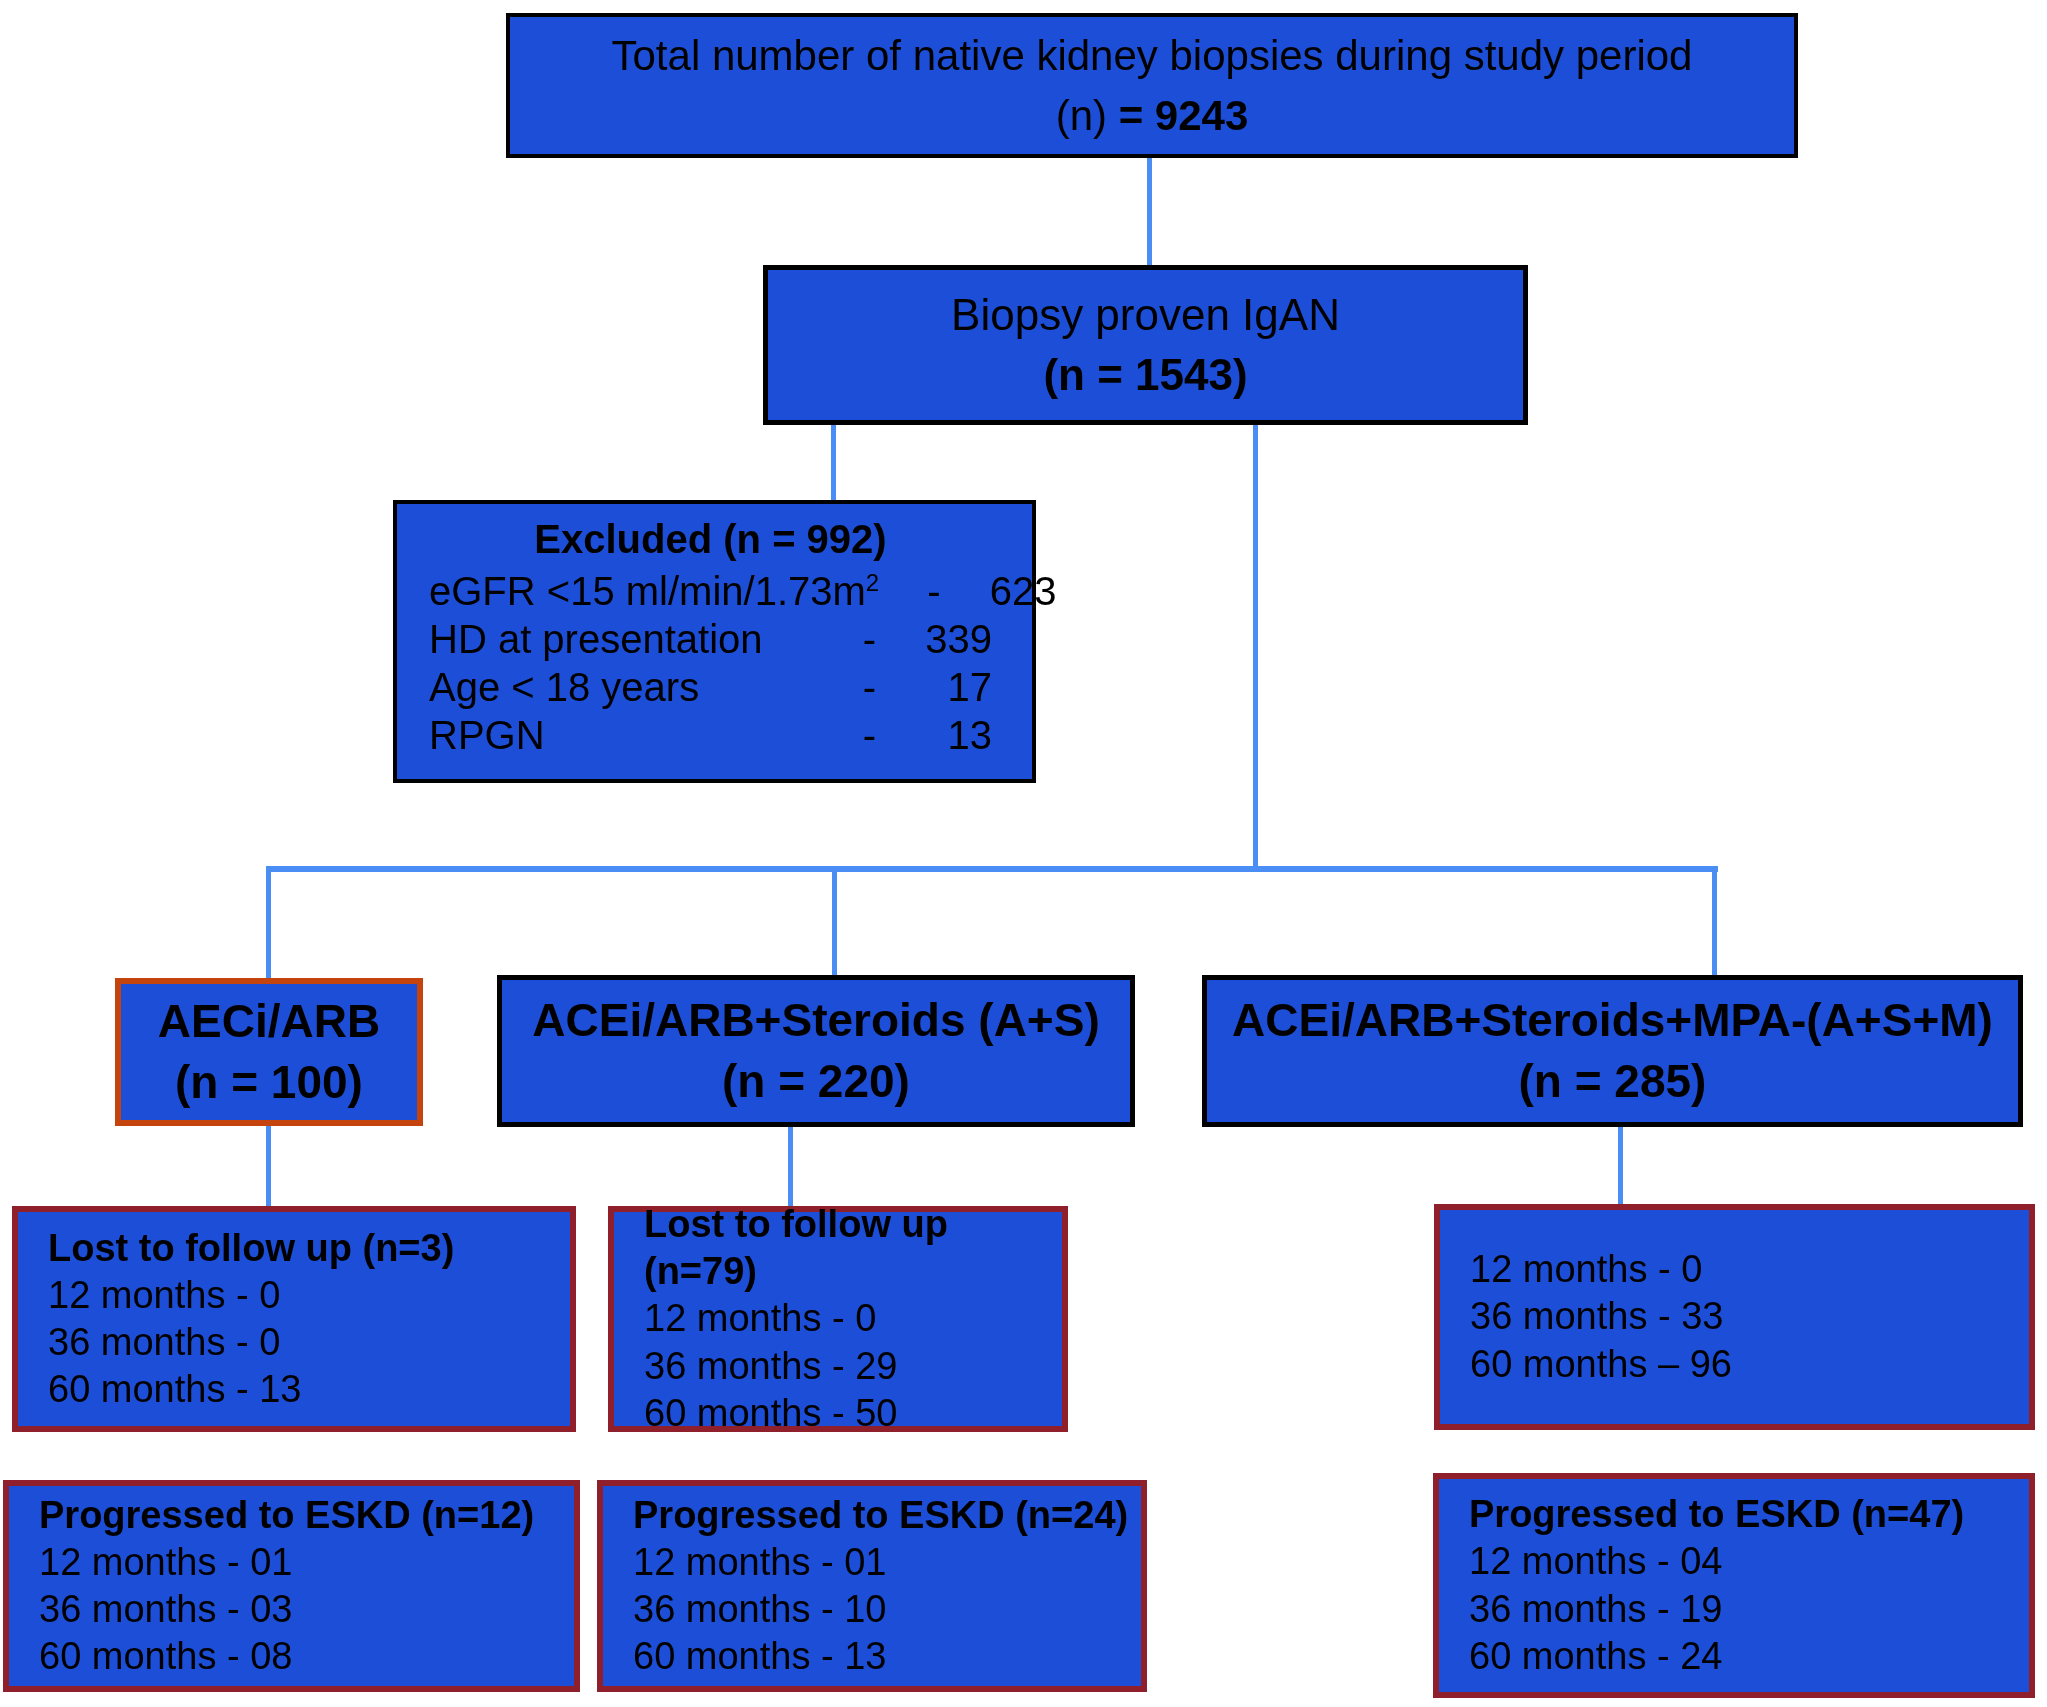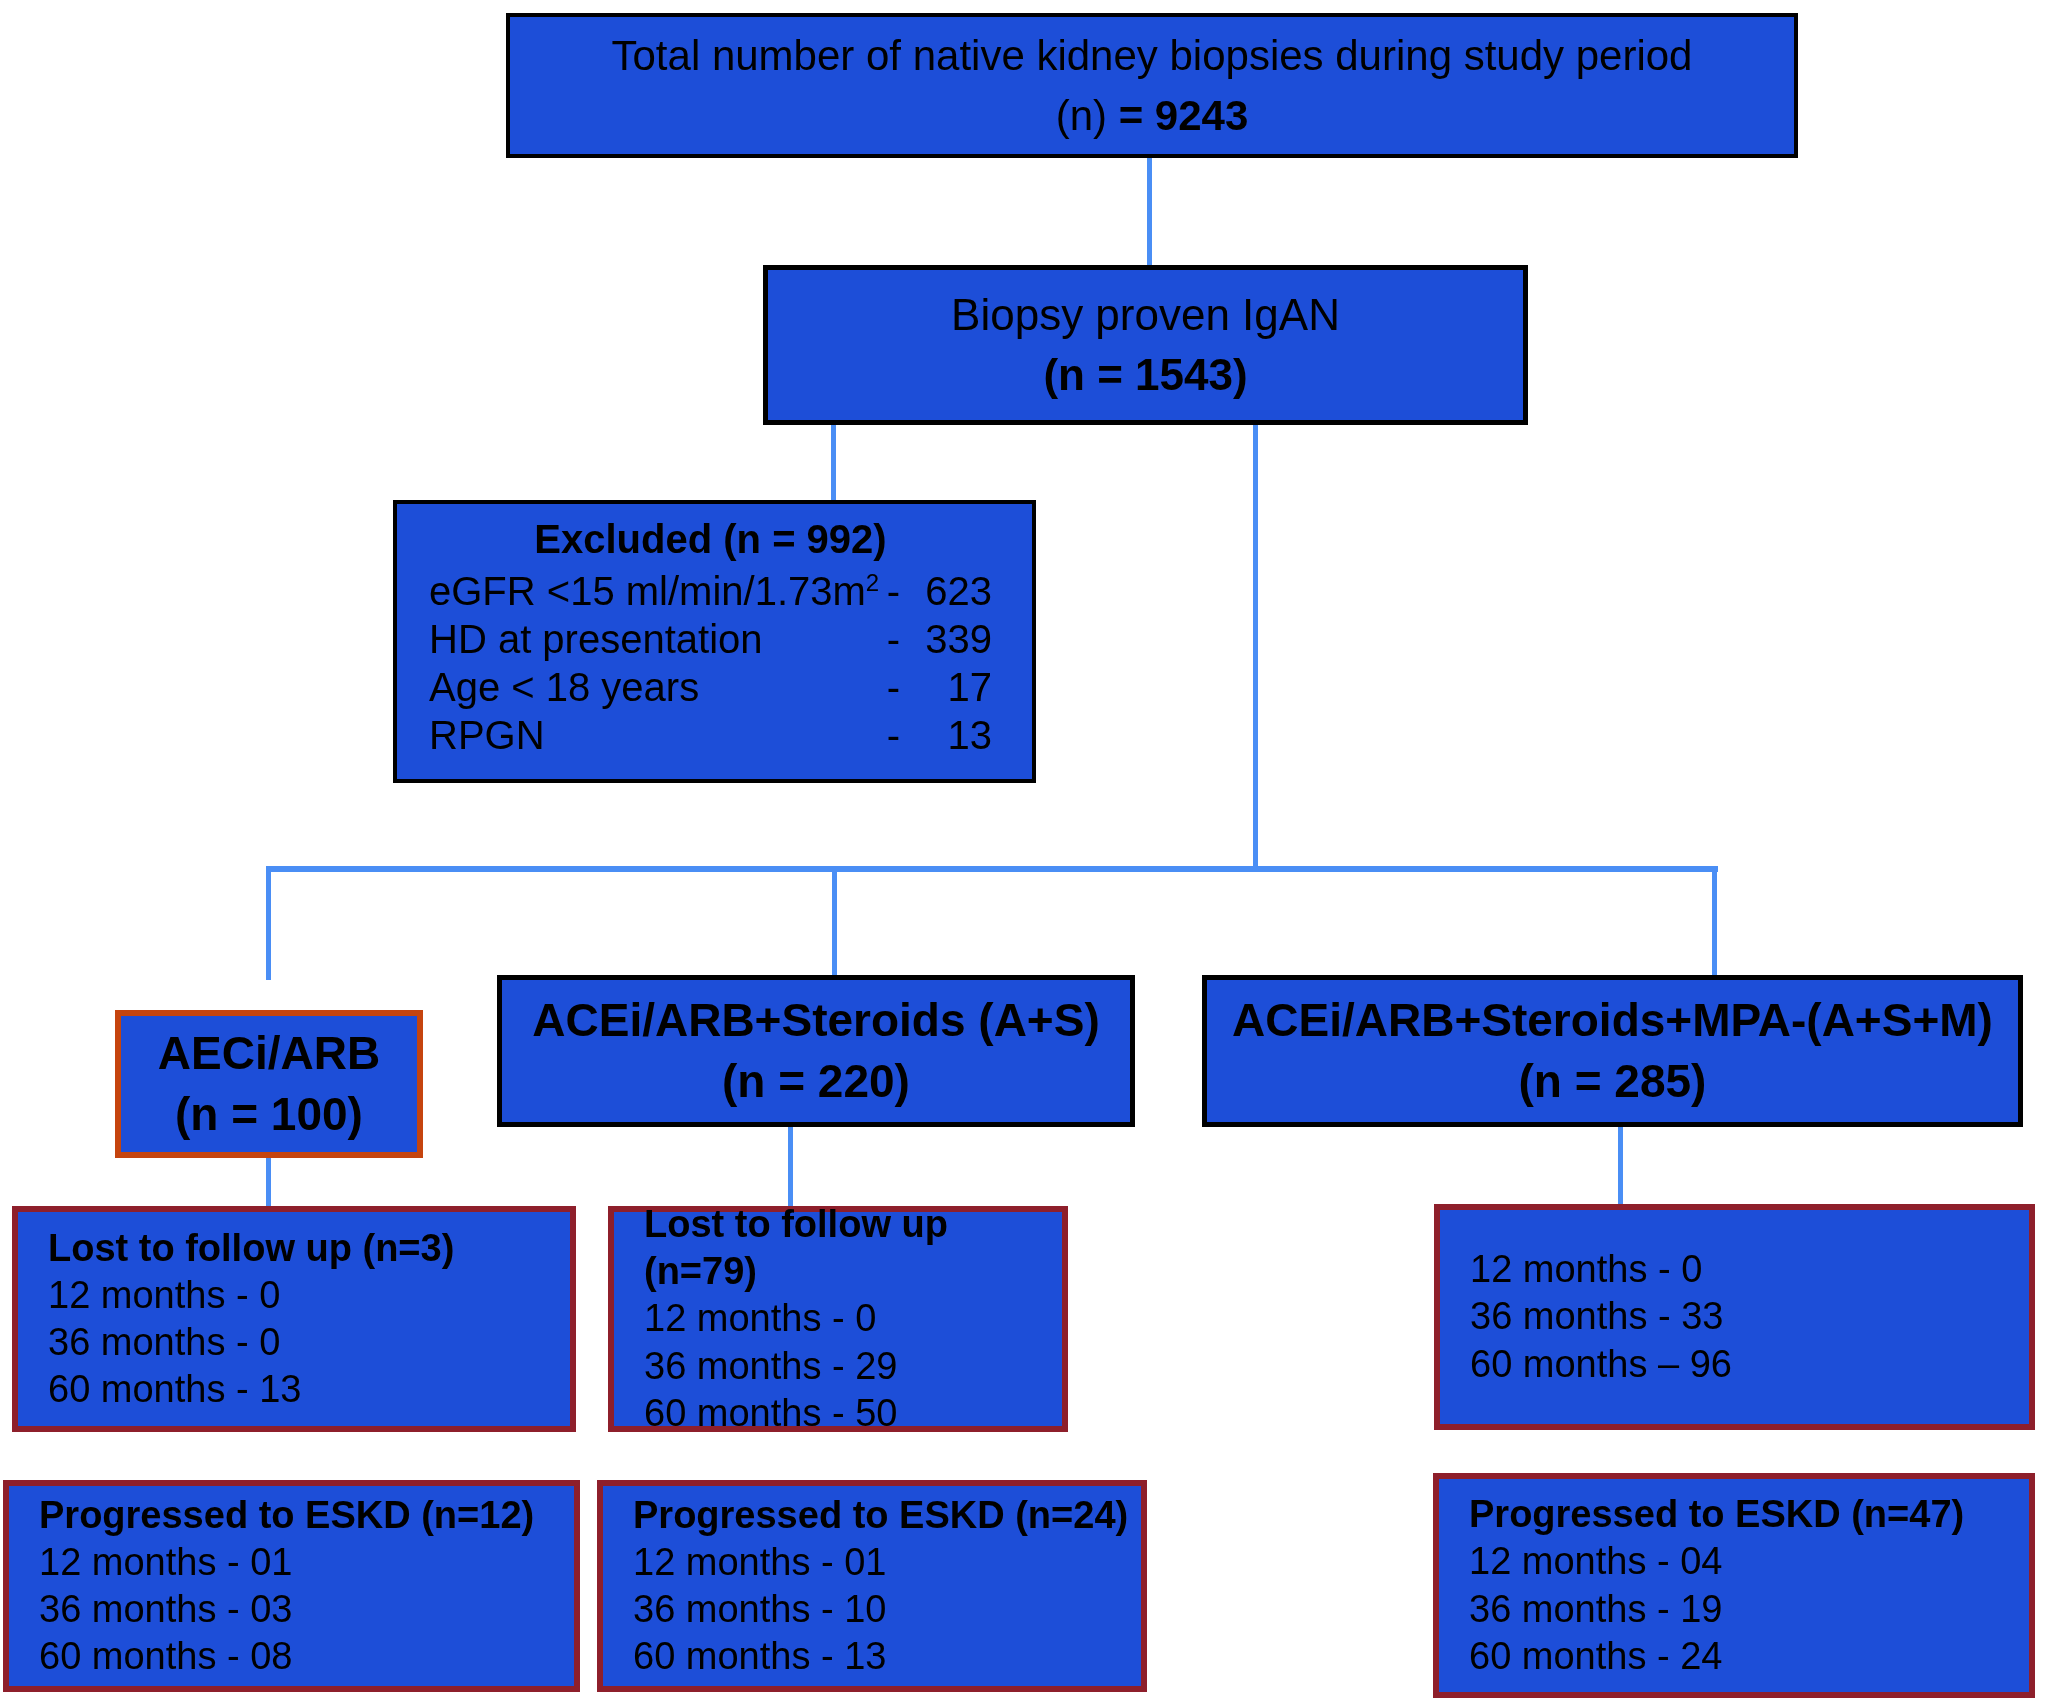--- a/index.html
+++ b/index.html
@@ -21,30 +21,30 @@
   }
   .center { align-items: center; text-align: center; }
   .conn { position: absolute; background: #4a8ef5; }
 
   
   .total-box    { left: 506px; top: 13px;  width: 1292px; height: 145px; border: 4px solid #000; font-size: 42px; line-height: 1.42; }
   .igan-box     { left: 763px; top: 265px; width: 765px;  height: 160px; border: 5px solid #000; font-size: 44px; line-height: 1.36; }
   .excluded-box { left: 393px; top: 500px; width: 643px;  height: 283px; border: 4px solid #000; font-size: 40px; line-height: 1.2;
                   padding: 10px 40px 20px 32px; }
   .excluded-box .x-title { text-align: center; font-weight: bold; margin-bottom: 4px; }
-  .x-row { display: flex; align-items: baseline; }
+  .x-row { display: flex; align-items: baseline; gap: 24px; }
   .x-row .x-label { white-space: nowrap; }
   .x-row .x-fill  { flex: 1; }
   .x-row .x-dash  { padding-right: 18px; }
   .x-row .x-val   { min-width: 74px; text-align: right; }
   sup { font-size: 60%; }
 
   
   .arm { font-weight: bold; font-size: 46px; line-height: 1.33; }
-  .arm-1 { left: 115px;  top: 978px; width: 308px; height: 148px; border: 6px solid #c5440e; margin-top: 32px; }
+  .arm-1 { left: 115px;  top: 978px; width: 308px; height: 148px; border: 6px solid #c5440e; }
   .arm-2 { left: 497px;  top: 975px; width: 638px; height: 152px; border: 5px solid #000; }
   .arm-3 { left: 1202px; top: 975px; width: 821px; height: 152px; border: 5px solid #000; }
 
   
   .outcome { border: 6px solid #8e1f2b; font-size: 38px; line-height: 1.24; padding: 10px 10px 10px 30px; }
   .outcome .o-title { font-weight: bold; }
   .lost-1 { left: 12px;   top: 1206px; width: 564px; height: 226px; }
   .lost-2 { left: 608px;  top: 1206px; width: 460px; height: 226px; }
   .lost-3 { left: 1434px; top: 1204px; width: 601px; height: 226px; }
   .eskd-1 { left: 3px;    top: 1480px; width: 577px; height: 212px; }

